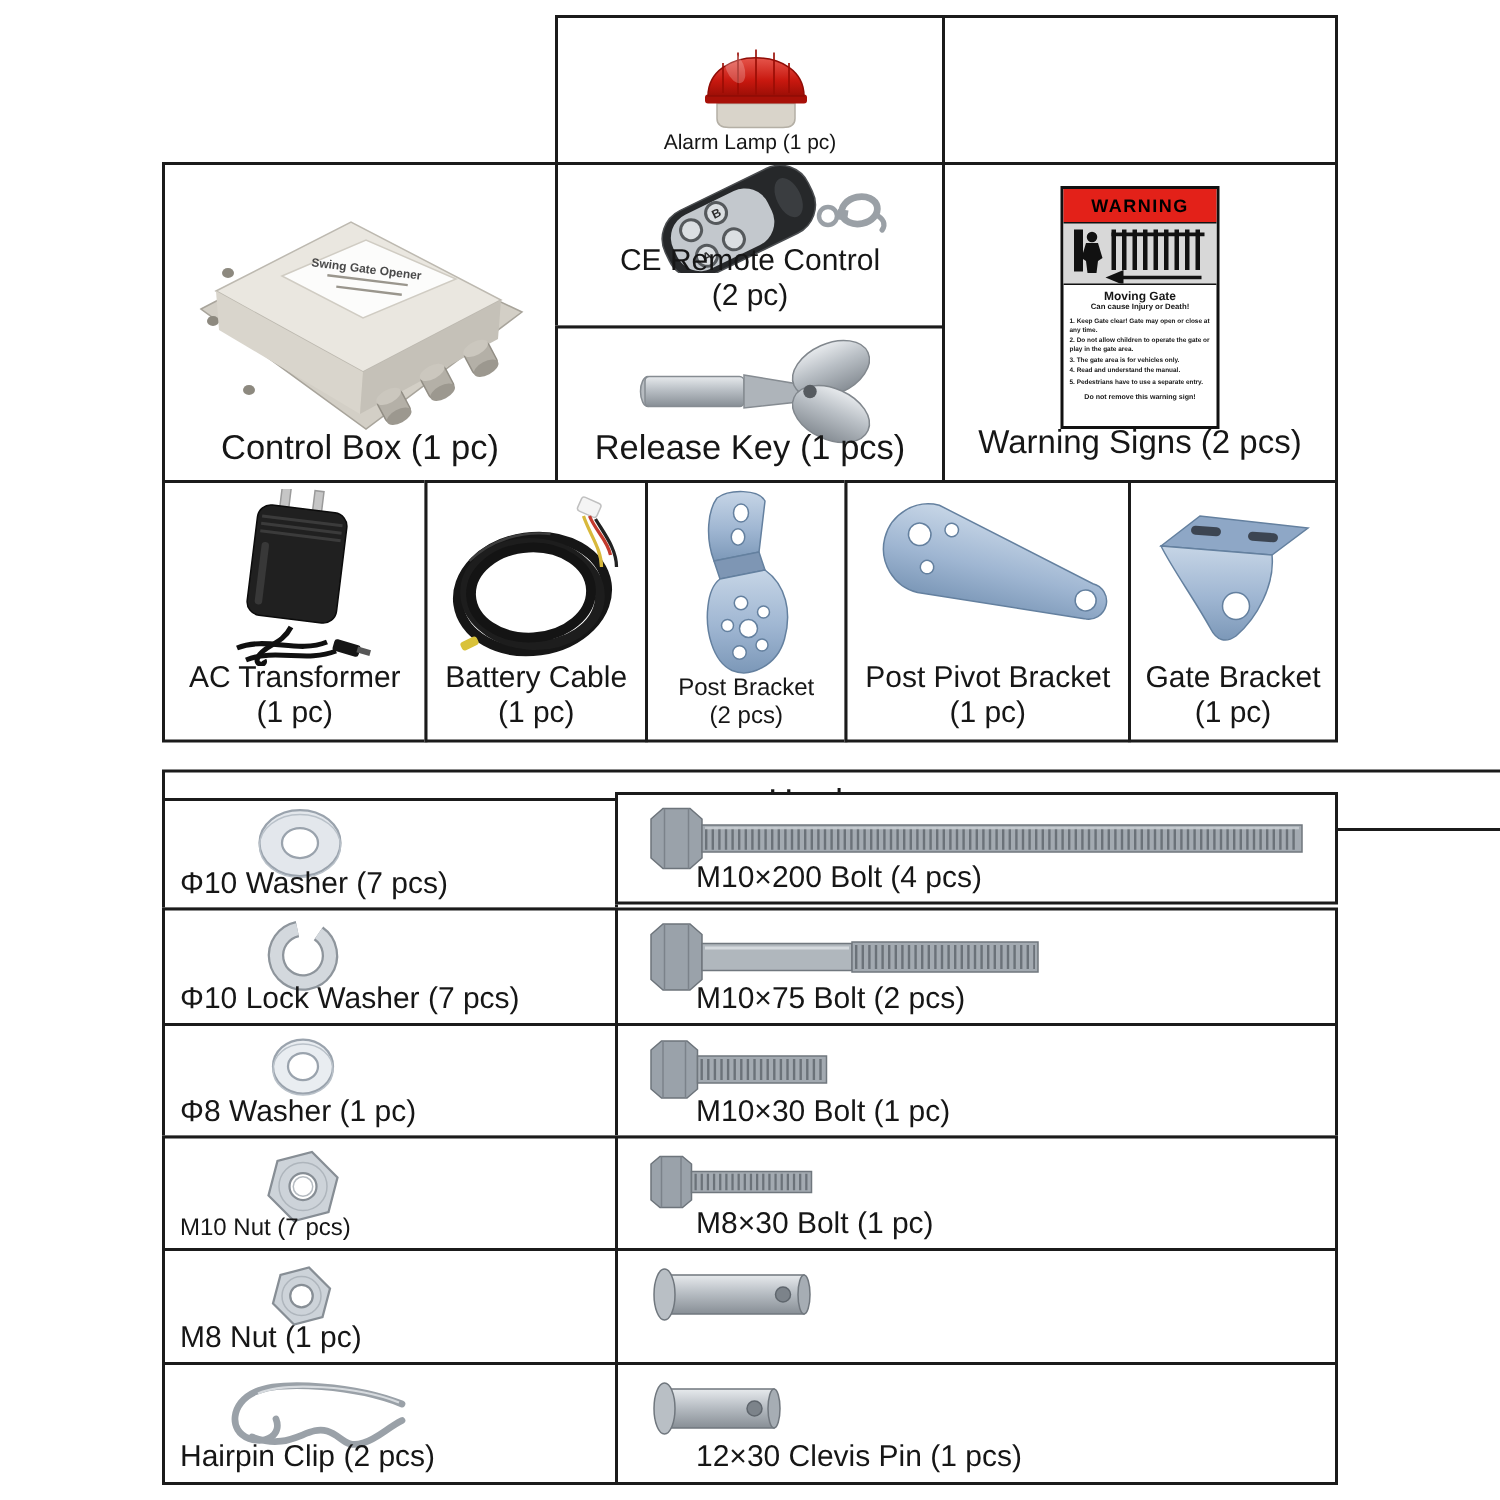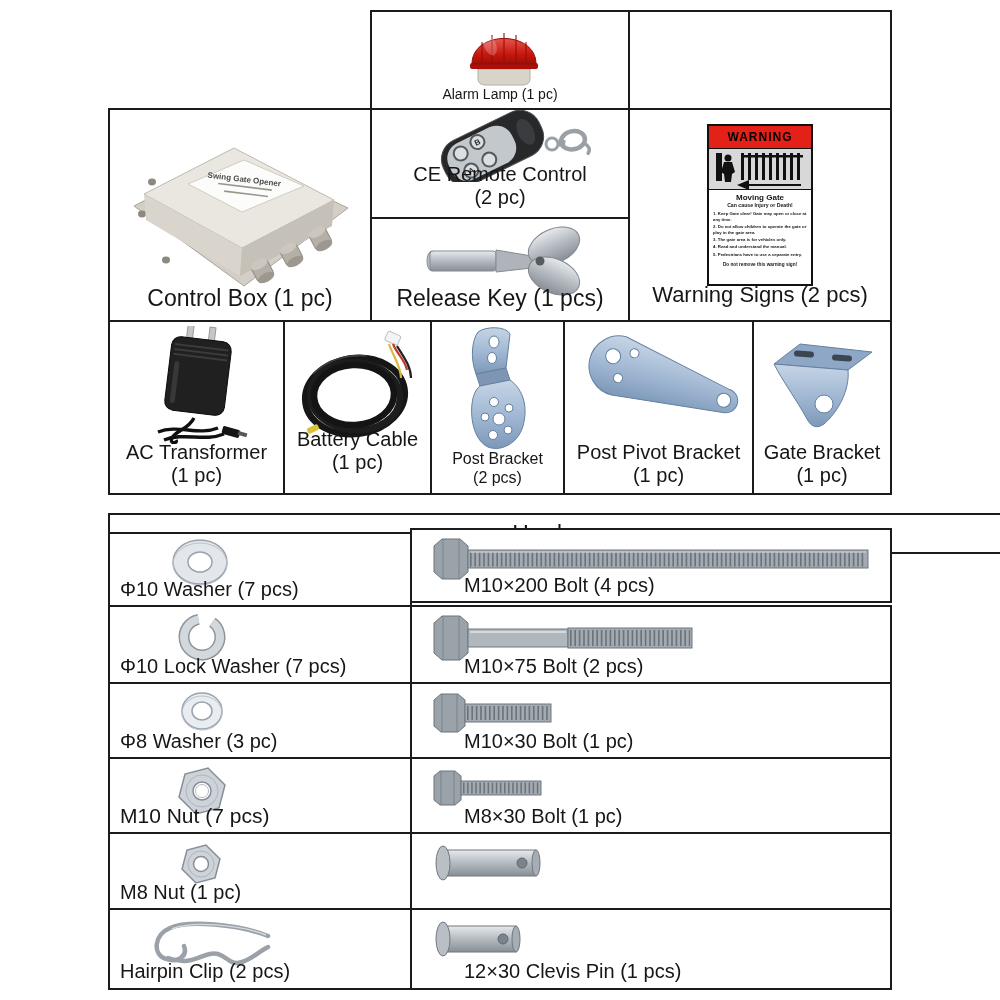--- a/index.html
+++ b/index.html
@@ -209,21 +209,21 @@
       <ellipse cx="61" cy="67" rx="40" ry="30" fill="none" stroke="#141414" stroke-width="6.5" transform="rotate(-3 61 67)"></ellipse>
       <path d="M20,46 C34,32 54,26 74,28" stroke="#3d3d3d" stroke-width="1.6" fill="none"></path>
       <g transform="rotate(24 99 12)">
           <rect x="92" y="5" width="14" height="10" rx="2" fill="#f4f4f4" stroke="#c0c0c0"></rect>
         </g>
       <path d="M100,16 C104,26 112,32 114,42" stroke="#c33a2e" stroke-width="2.2" fill="none"></path>
       <path d="M96,16 C100,28 108,38 108,50" stroke="#d8b93c" stroke-width="2.2" fill="none"></path>
       <path d="M104,18 C110,28 118,38 118,50" stroke="#222" stroke-width="2.2" fill="none"></path>
       <rect x="14" y="98" width="12" height="6" rx="2" fill="#d9c23a" transform="rotate(-26 20 101)"></rect>
     </svg>
-    <div class="cap cap2" style="bottom:19px;font-size:20px;margin-top:30px;">
+    <div class="cap cap2" style="bottom:6px;font-size:20px;margin-top:30px;">
       <div>Battery Cable</div>
       <div>(1 pc)</div>
     </div>
   </div>
 
   <div class="cell" style="left:430px;top:320px;width:135px;height:175px;">
     <svg class="img" style="left:16px;top:2px;" width="104" height="136" viewBox="0 0 104 136">
       <path d="M30,8 C38,2 58,2 62,10 L58,44 L28,50 C22,34 24,16 30,8 Z" fill="url(#steelV)" stroke="#64809f"></path>
       <ellipse cx="46" cy="18" rx="5" ry="6" fill="#fff" stroke="#64809f"></ellipse>
       <ellipse cx="44" cy="34" rx="4.5" ry="5.5" fill="#fff" stroke="#64809f"></ellipse>
@@ -315,41 +315,41 @@
     </svg>
     <div class="cap lft" style="bottom:4px;left:52px;font-size:20px;">M10×75 Bolt (2 pcs)</div>
   </div>
 
   <div class="cell" style="left:108px;top:682px;width:304px;height:77px;">
     <svg class="img" style="left:68px;top:6px;" width="48" height="44" viewBox="0 0 48 44">
       <ellipse cx="24" cy="21" rx="20" ry="18" fill="#e9edf1" stroke="#9aa3ad" stroke-width="1.5"></ellipse>
       <ellipse cx="24" cy="23" rx="20" ry="17" fill="none" stroke="#b9c1c9"></ellipse>
       <ellipse cx="24" cy="21" rx="10" ry="9" fill="#fff" stroke="#9aa3ad" stroke-width="1.5"></ellipse>
     </svg>
-    <div class="cap lft" style="bottom:4px;left:10px;font-size:20px;">Φ8 Washer (3 pc)</div>
+    <div class="cap lft" style="bottom:4px;left:10px;font-size:20px;">Φ8 Washer (1 pc)</div>
   </div>
   <div class="cell" style="left:410px;top:682px;width:482px;height:77px;">
     <svg class="img" style="left:20px;top:7px;" width="126" height="44" viewBox="0 0 126 44">
       <polygon points="2,9 9,3 26,3 33,9 33,35 26,41 9,41 2,35" fill="#9aa2aa" stroke="#6d747b"></polygon>
       <line x1="10" y1="3" x2="10" y2="41" stroke="#7b828a"></line>
       <line x1="25" y1="3" x2="25" y2="41" stroke="#7b828a"></line>
       <rect x="33" y="13" width="86" height="18" fill="#a3aab1" stroke="#70777e"></rect>
       <line x1="35" y1="22" x2="117" y2="22" stroke="#6b7279" stroke-width="14" stroke-dasharray="1.6 2.8"></line>
     </svg>
     <div class="cap lft" style="bottom:4px;left:52px;font-size:20px;">M10×30 Bolt (1 pc)</div>
   </div>
 
   <div class="cell" style="left:108px;top:757px;width:304px;height:77px;">
     <svg class="img" style="left:62px;top:4px;" width="60" height="52" viewBox="0 0 60 52">
       <polygon points="53,22 36,5 13,11 7,34 24,51 47,45" fill="#cdd3d9" stroke="#878e95" stroke-width="1.5"></polygon>
       <circle cx="30" cy="28" r="16" fill="none" stroke="#aeb5bc"></circle>
       <circle cx="30" cy="28" r="9" fill="#fff" stroke="#878e95" stroke-width="1.5"></circle>
       <circle cx="30" cy="28" r="6.5" fill="none" stroke="#b5bbc1"></circle>
     </svg>
-    <div class="cap lft" style="bottom:4px;left:10px;font-size:21px;">M10 Nut (7 pcs)</div>
+    <div class="cap lft" style="bottom:4px;left:10px;font-size:16px;">M10 Nut (7 pcs)</div>
   </div>
   <div class="cell" style="left:410px;top:757px;width:482px;height:77px;">
     <svg class="img" style="left:20px;top:9px;" width="116" height="40" viewBox="0 0 116 40">
       <polygon points="2,8 8,3 23,3 29,8 29,32 23,37 8,37 2,32" fill="#9aa2aa" stroke="#6d747b"></polygon>
       <line x1="9" y1="3" x2="9" y2="37" stroke="#7b828a"></line>
       <line x1="22" y1="3" x2="22" y2="37" stroke="#7b828a"></line>
       <rect x="29" y="13" width="80" height="14" fill="#a3aab1" stroke="#70777e"></rect>
       <line x1="31" y1="20" x2="107" y2="20" stroke="#6b7279" stroke-width="11" stroke-dasharray="1.5 2.6"></line>
     </svg>
     <div class="cap lft" style="bottom:4px;left:52px;font-size:20px;">M8×30 Bolt (1 pc)</div>

